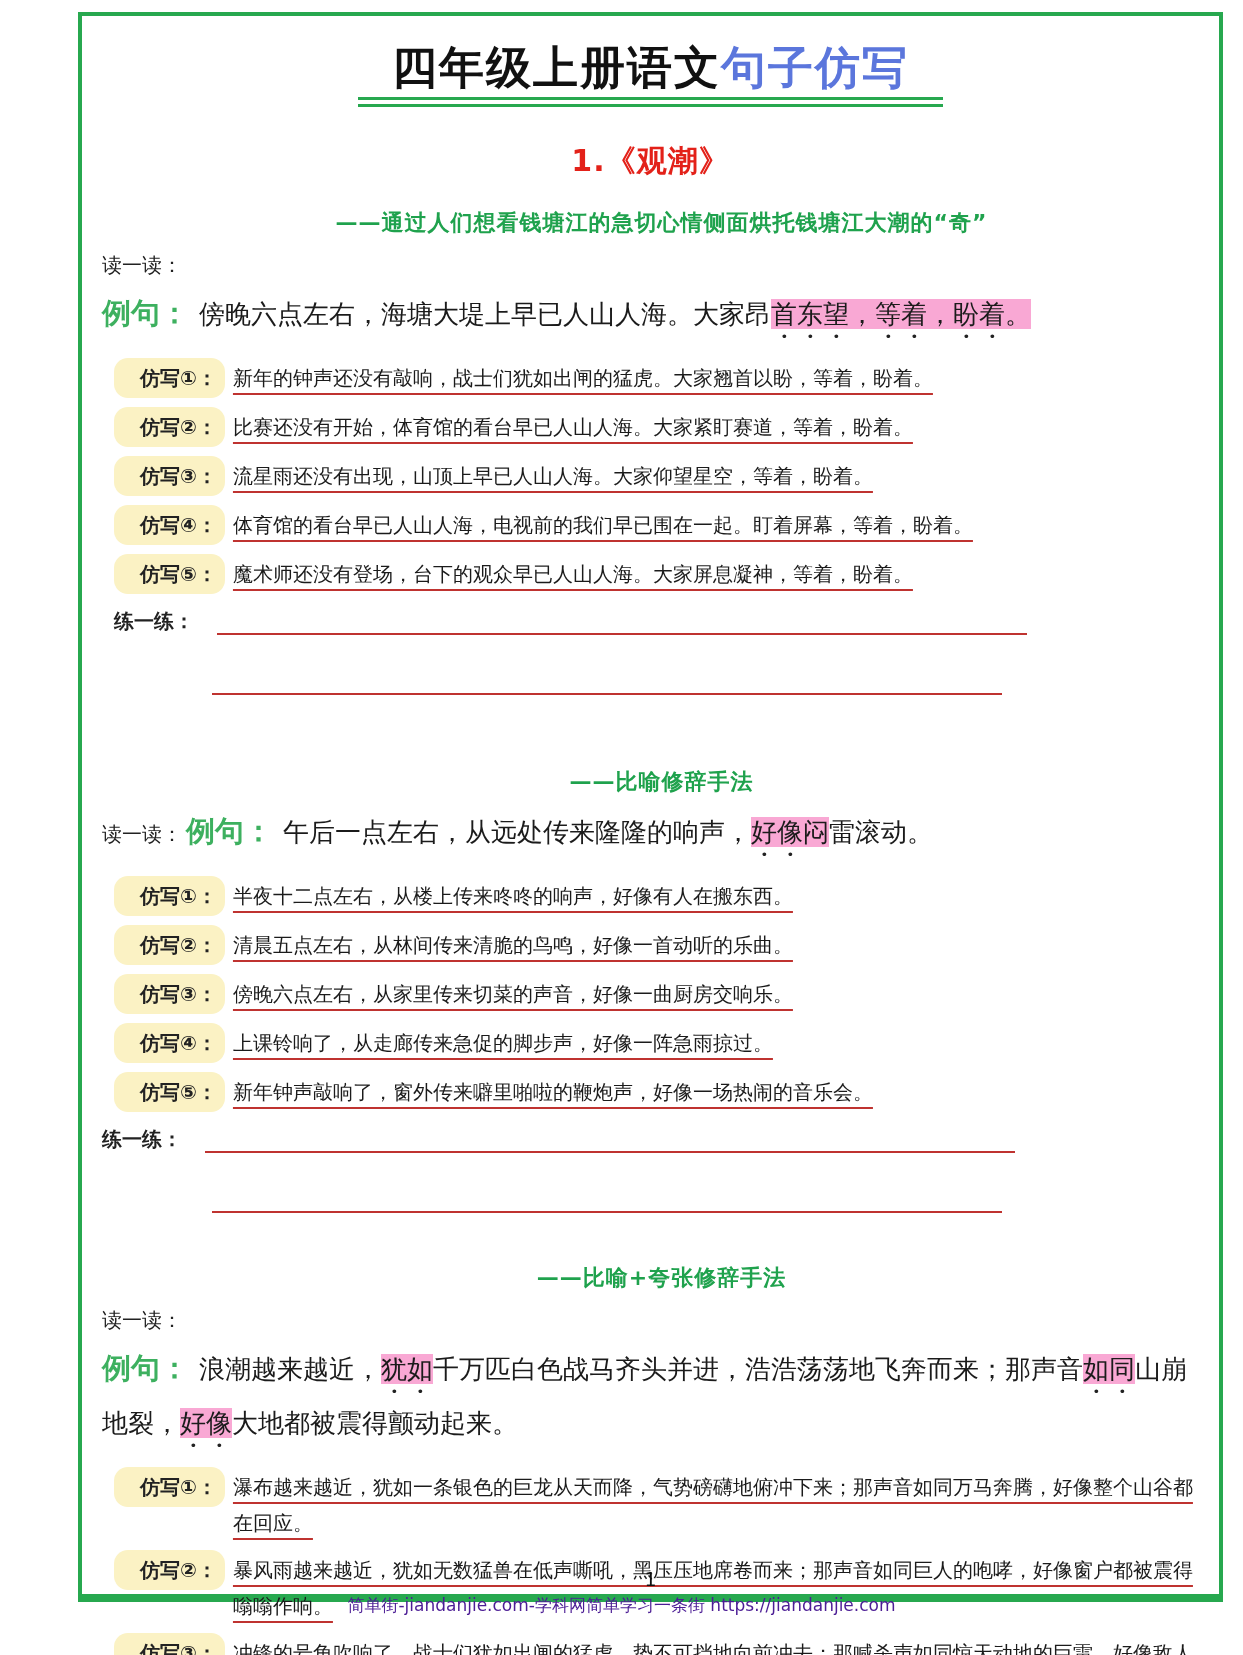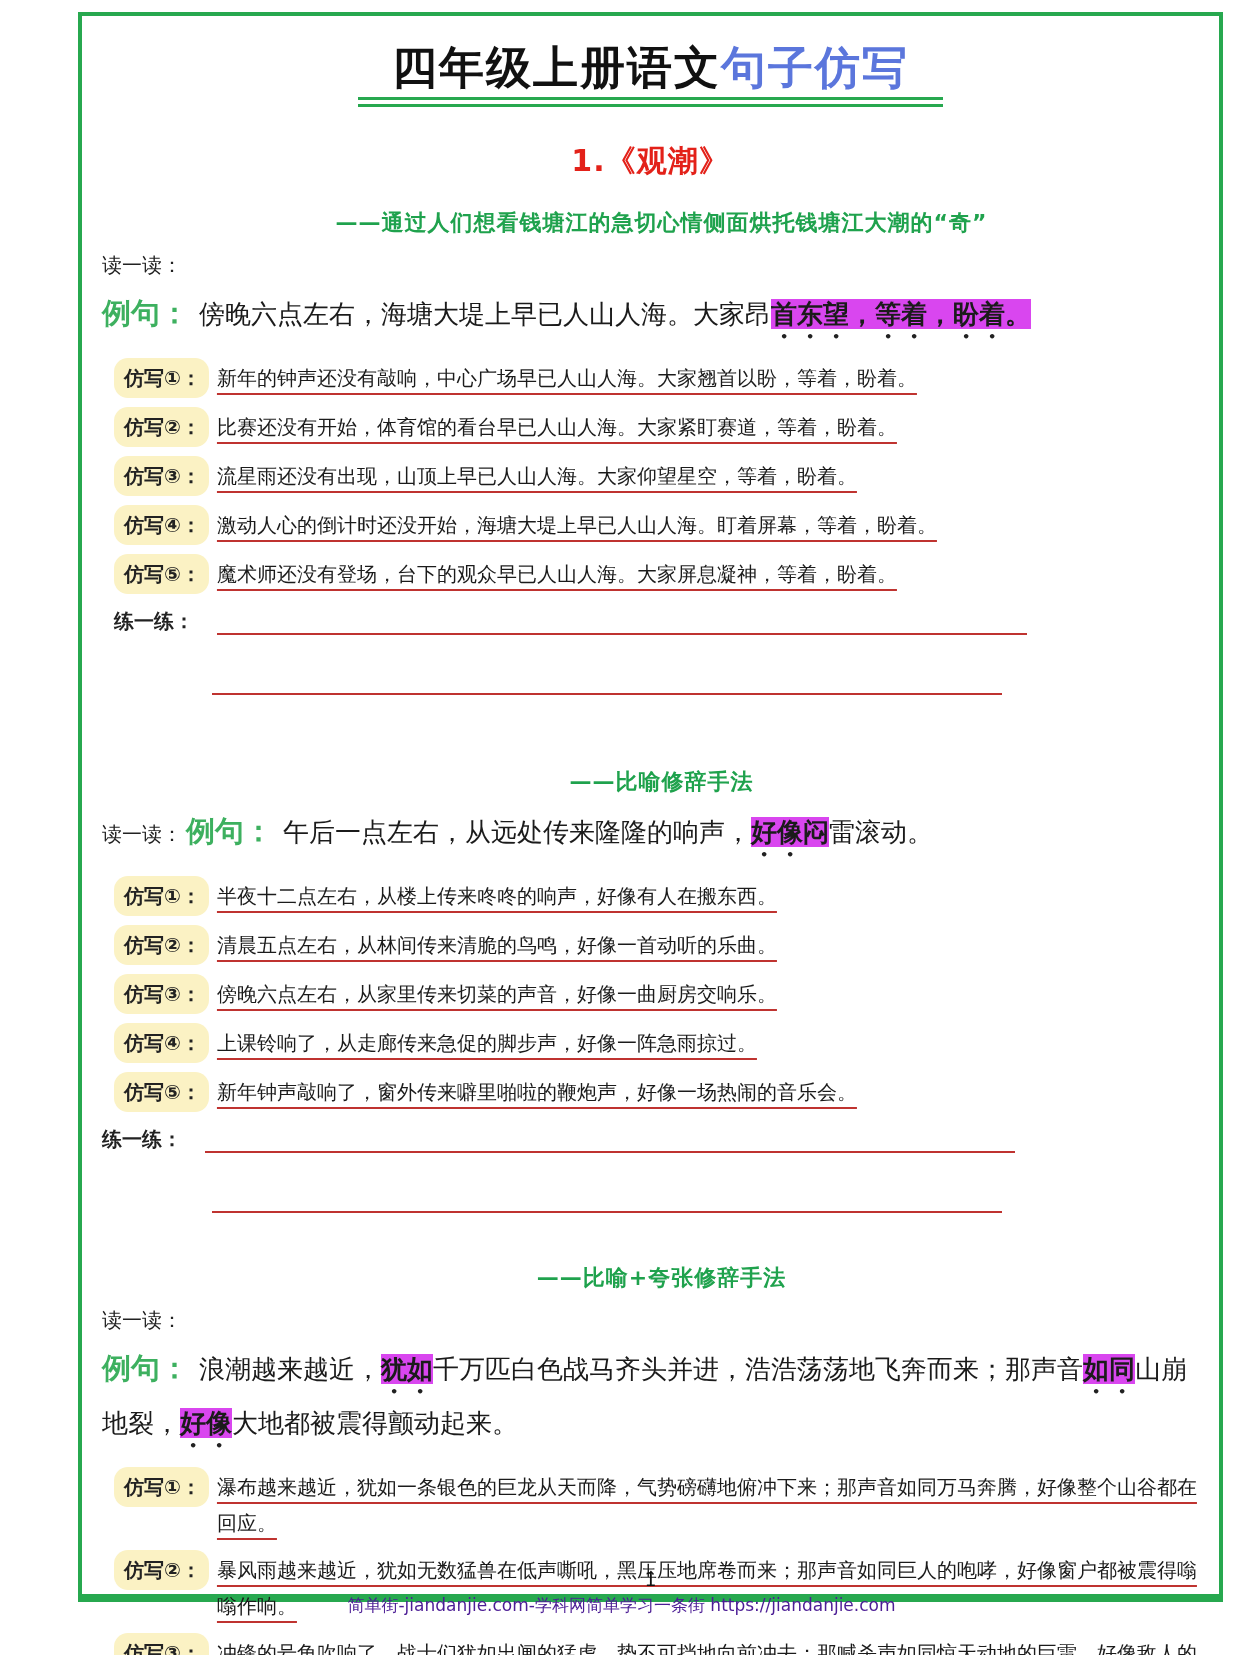--- a/index.html
+++ b/index.html
@@ -77,41 +77,41 @@
     color: #3db05f;
     font-size: 29px;
     font-weight: bold;
     margin-right: 10px;
   }
   .inline-read {
     font-size: 20px;
     color: #222222;
     margin-right: 4px;
   }
-  .hl-green { background: #d946ef; font-weight: bold; }
+  .hl-green { background: #f9a8d4; }
   .em-dots {
     -webkit-text-emphasis: filled dot #222222;
     -webkit-text-emphasis-position: under left;
     text-emphasis: filled dot #222222;
     text-emphasis-position: under left;
   }
   
   .imit-block { margin-top: 14px; }
   .imit-row {
     display: flex;
     align-items: baseline;
     margin: 0 0 9px 12px;
     font-size: 20px;
     line-height: 1.8;
   }
   .imit-label {
     flex: 0 0 auto;
     background: #fbf2c4;
     border-radius: 14px;
-    padding: 2px 8px 2px 10px;
+    padding: 2px 8px 2px 26px;
     color: #222222;
     font-weight: bold;
     margin-right: 8px;
     white-space: nowrap;
   }
   .imit-text {
     color: #1b1b1b;
     text-decoration: underline;
     text-decoration-color: #bf3330;
     text-decoration-thickness: 2px;
@@ -177,33 +177,33 @@
   <div>
     <div class="green-subtitle indent">——通过人们想看钱塘江的急切心情侧面烘托钱塘江大潮的“奇”</div>
     <div class="read-label">读一读：</div>
     <div class="example-row">
       <span class="example-label">例句：</span><span><span>傍晚六点左右，海塘大堤上早已人山人海。大家昂</span><span class="hl-green em-dots">首东望，等着，盼着。</span></span>
     </div>
 
     <div class="imit-block">
       <div class="imit-row">
         <span class="imit-label">仿写①：</span>
-        <span class="imit-text">新年的钟声还没有敲响，中心广场早已人山人海。大家翘首以盼，等着，盼着。</span>
+        <span class="imit-text">新年的钟声还没有敲响，战士们犹如出闸的猛虎。大家翘首以盼，等着，盼着。</span>
       </div>
       <div class="imit-row">
         <span class="imit-label">仿写②：</span>
         <span class="imit-text">比赛还没有开始，体育馆的看台早已人山人海。大家紧盯赛道，等着，盼着。</span>
       </div>
       <div class="imit-row">
         <span class="imit-label">仿写③：</span>
         <span class="imit-text">流星雨还没有出现，山顶上早已人山人海。大家仰望星空，等着，盼着。</span>
       </div>
       <div class="imit-row">
         <span class="imit-label">仿写④：</span>
-        <span class="imit-text">激动人心的倒计时还没开始，海塘大堤上早已人山人海。盯着屏幕，等着，盼着。</span>
+        <span class="imit-text">体育馆的看台早已人山人海，电视前的我们早已围在一起。盯着屏幕，等着，盼着。</span>
       </div>
       <div class="imit-row">
         <span class="imit-label">仿写⑤：</span>
         <span class="imit-text">魔术师还没有登场，台下的观众早已人山人海。大家屏息凝神，等着，盼着。</span>
       </div>
     </div>
 
     <div class="practice">
       <span class="practice-label">练一练：</span>
       <div class="blank-line"></div>

